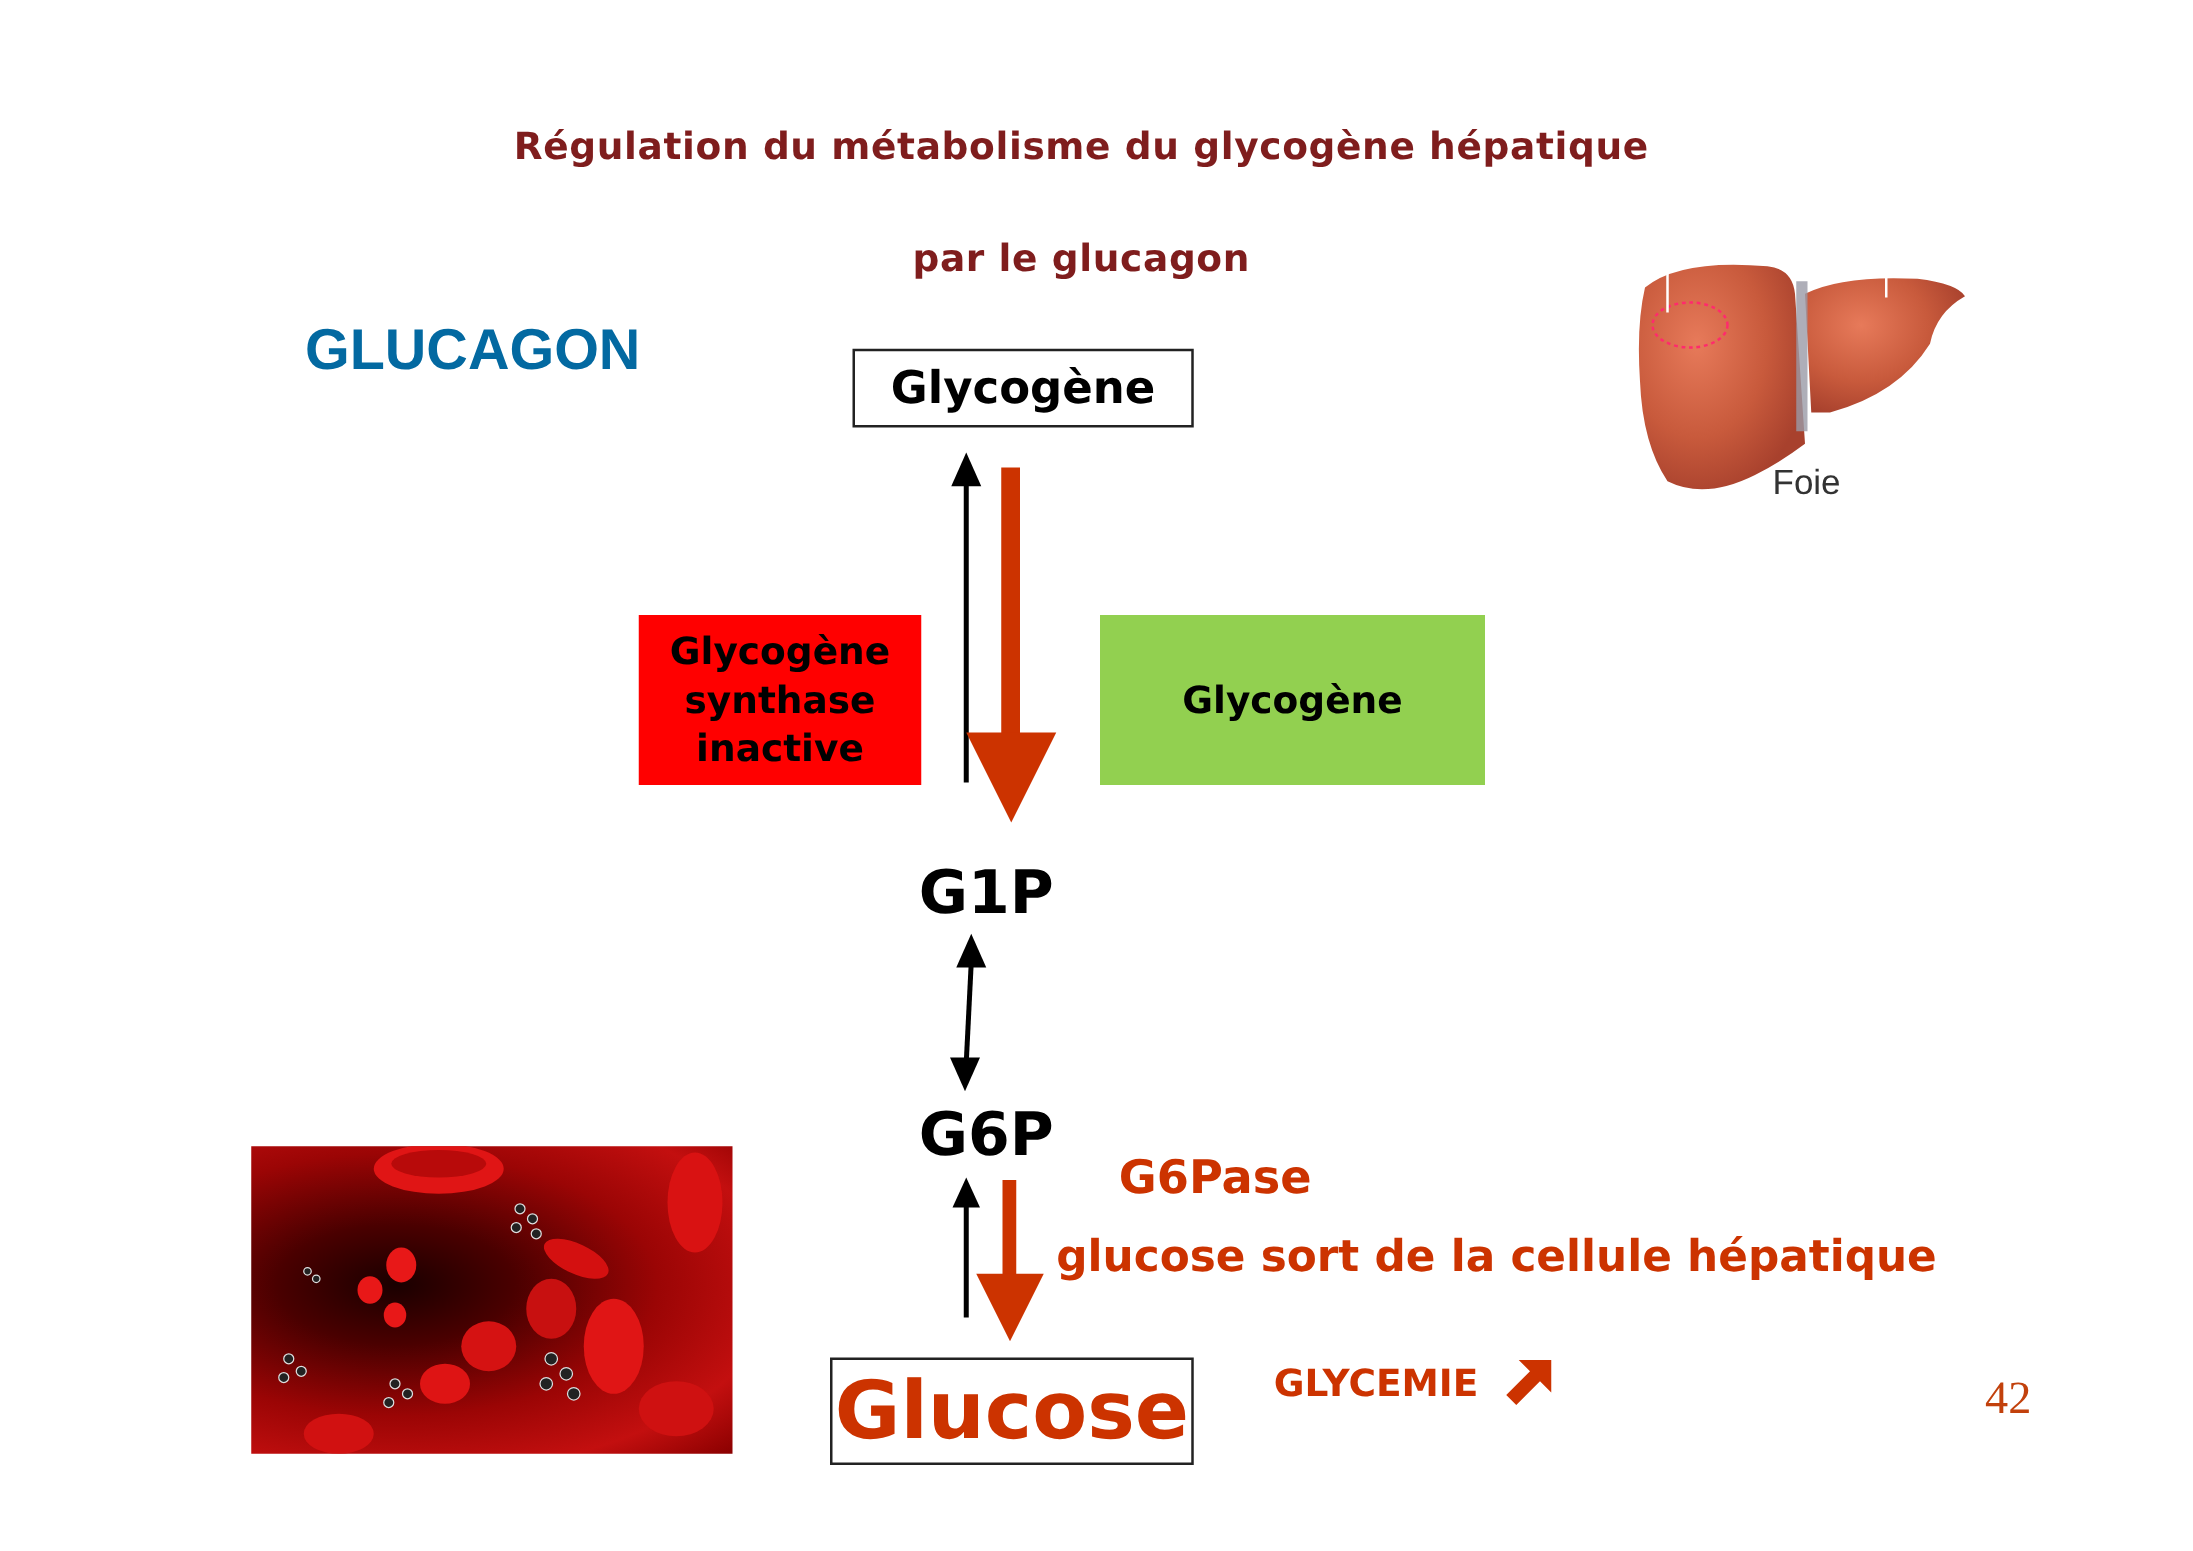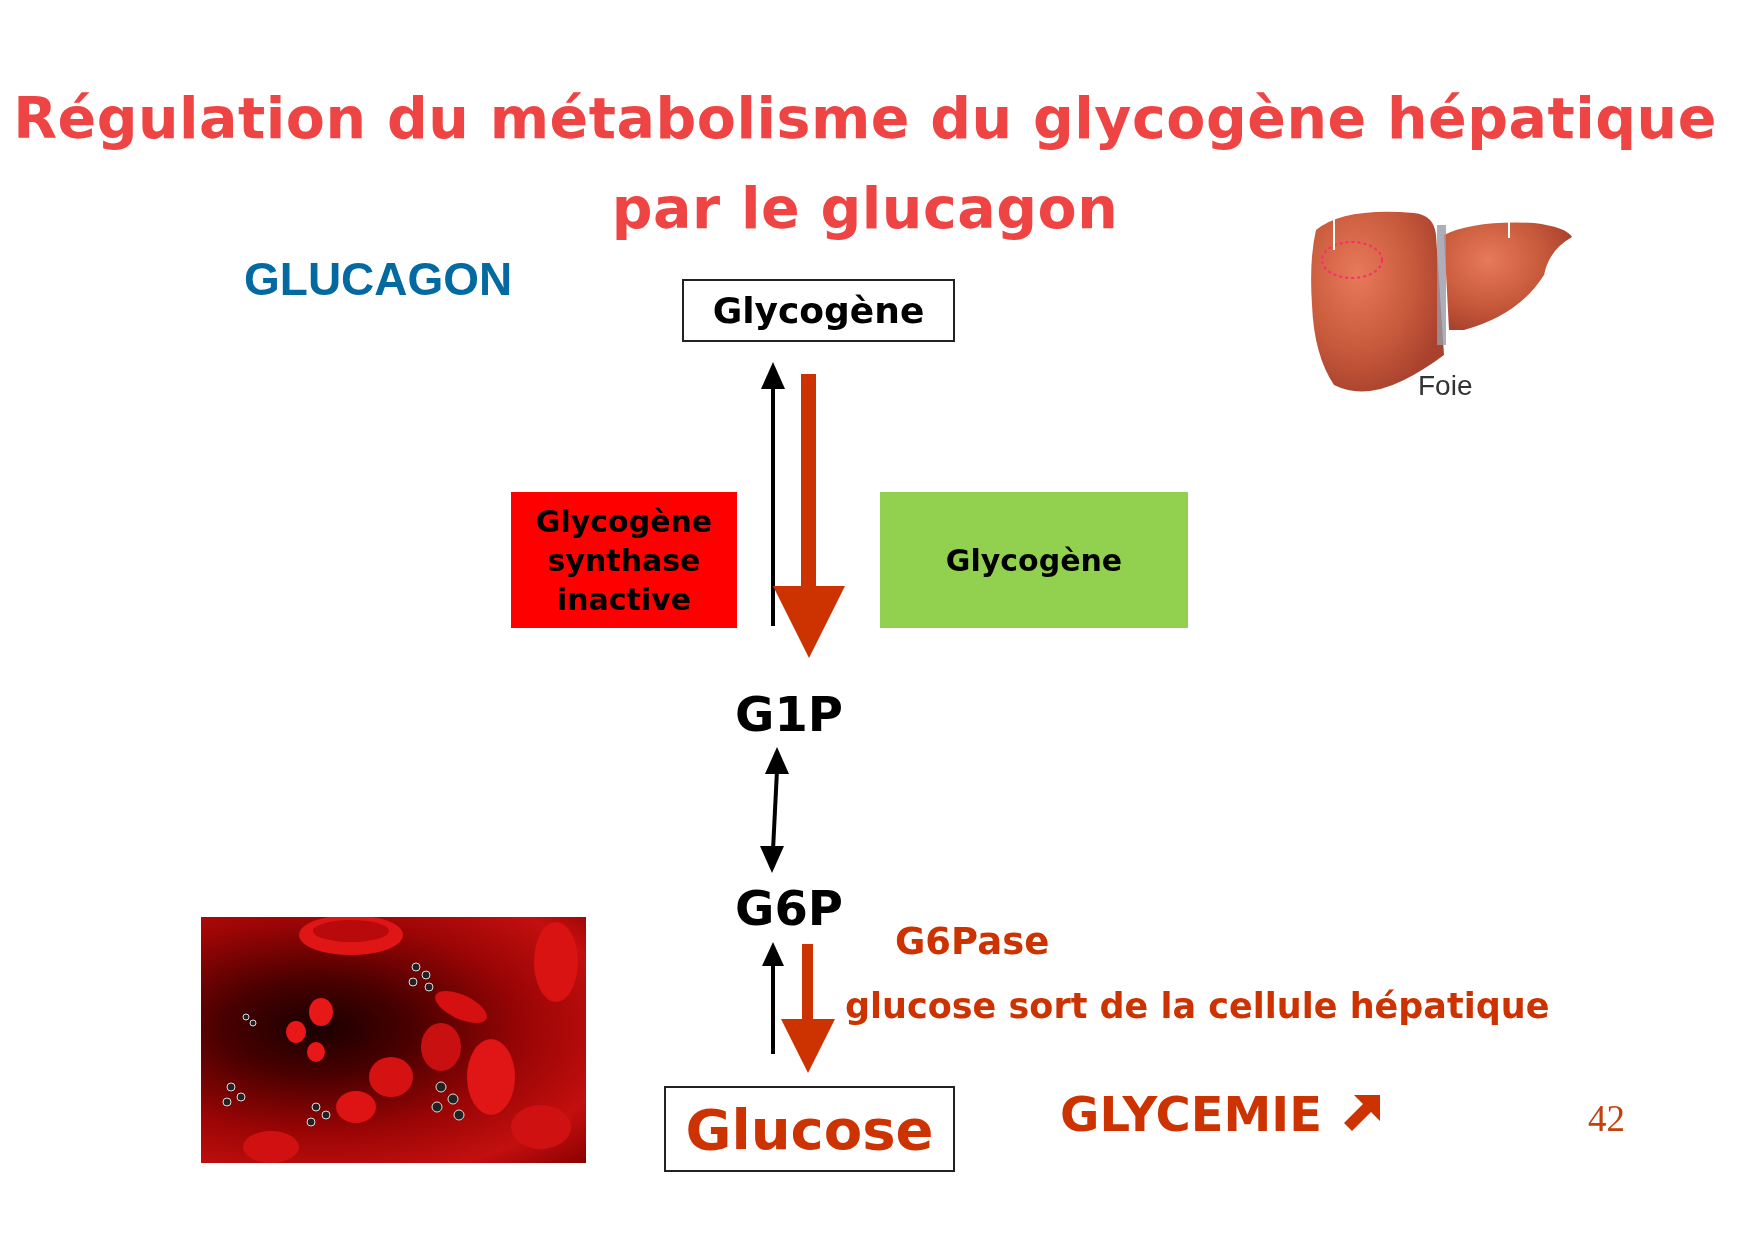--- a/index.html
+++ b/index.html
@@ -1,36 +1,36 @@
 <!DOCTYPE html>
 <html><head>
 <meta charset="utf-8">
 <style>
   html, body { margin: 0; padding: 0; background: #ffffff; }
   body { width: 1754px; height: 1241px; position: relative; overflow: hidden;
          font-family: "DejaVu Sans", sans-serif; }
   .abs { position: absolute; }
-  .title { left: 0; width: 1730px; text-align: center; color: #ef4444;
-           font-weight: bold; font-size: 57px; letter-spacing: 0.5px; line-height: 60px; }
+  .title { left: 0; width: 1730px; text-align: center; color: #7f1d1d;
+           font-weight: bold; font-size: 30px; letter-spacing: 0.5px; line-height: 60px; }
   .hormone { left: 244px; top: 252px; color: #0369a1; font-family: "Liberation Sans", sans-serif;
              font-weight: bold; font-size: 46px; }
   .box-glycogen { left: 682px; top: 279px; width: 273px; height: 63px; border: 2px solid #222;
                   background: #fff; display: flex; align-items: center; justify-content: center;
                   font-weight: bold; font-size: 36px; color: #000; box-sizing: border-box; }
   .enzyme { top: 492px; height: 136px; display: flex; align-items: center; justify-content: center;
             text-align: center; font-weight: bold; font-size: 30px; line-height: 39px; color: #000; }
   .enzyme-red { left: 511px; width: 226px; background: #ff0000; }
   .enzyme-green { left: 880px; width: 308px; background: #92d050; }
   .metabolite { font-weight: bold; font-size: 48px; color: #000; text-align: center; width: 120px; }
   .g6pase { left: 895px; top: 920px; color: #cc3300; font-weight: bold; font-size: 37px; }
   .sortie { left: 845px; top: 986px; color: #cc3300; font-weight: bold; font-size: 35px; white-space: nowrap; }
   .box-glucose { left: 664px; top: 1086px; width: 291px; height: 86px; border: 2px solid #222;
                  box-sizing: border-box; display: flex; align-items: center; justify-content: center;
-                 color: #cc3300; font-weight: bold; font-size: 56px; }
-  .glycemie { left: 1060px; top: 1086px; color: #cc3300; font-weight: bold; font-size: 48px;
+                 color: #cc3300; font-weight: bold; font-size: 64px; }
+  .glycemie { left: 1019px; top: 1086px; color: #cc3300; font-weight: bold; font-size: 30px;
               display: flex; align-items: center; gap: 18px; white-space: nowrap; }
   .page-num { left: 1588px; top: 1097px; font-family: "Liberation Serif", serif; font-size: 37px; color: #c2410c; }
   .liver { left: 1304px; top: 205px; width: 270px; height: 200px; }
   .foie { left: 1418px; top: 370px; font-family: "Liberation Sans", sans-serif; font-size: 28px; color: #333; }
   .blood { left: 201px; top: 917px; width: 385px; height: 246px; overflow: hidden;
            background: radial-gradient(ellipse at 30% 45%, #1a0000 0%, #4a0000 25%, #9b0505 55%, #c30f0f 80%, #8a0000 100%); }
   svg { overflow: visible; }
 </style>
 </head>
 <body>

